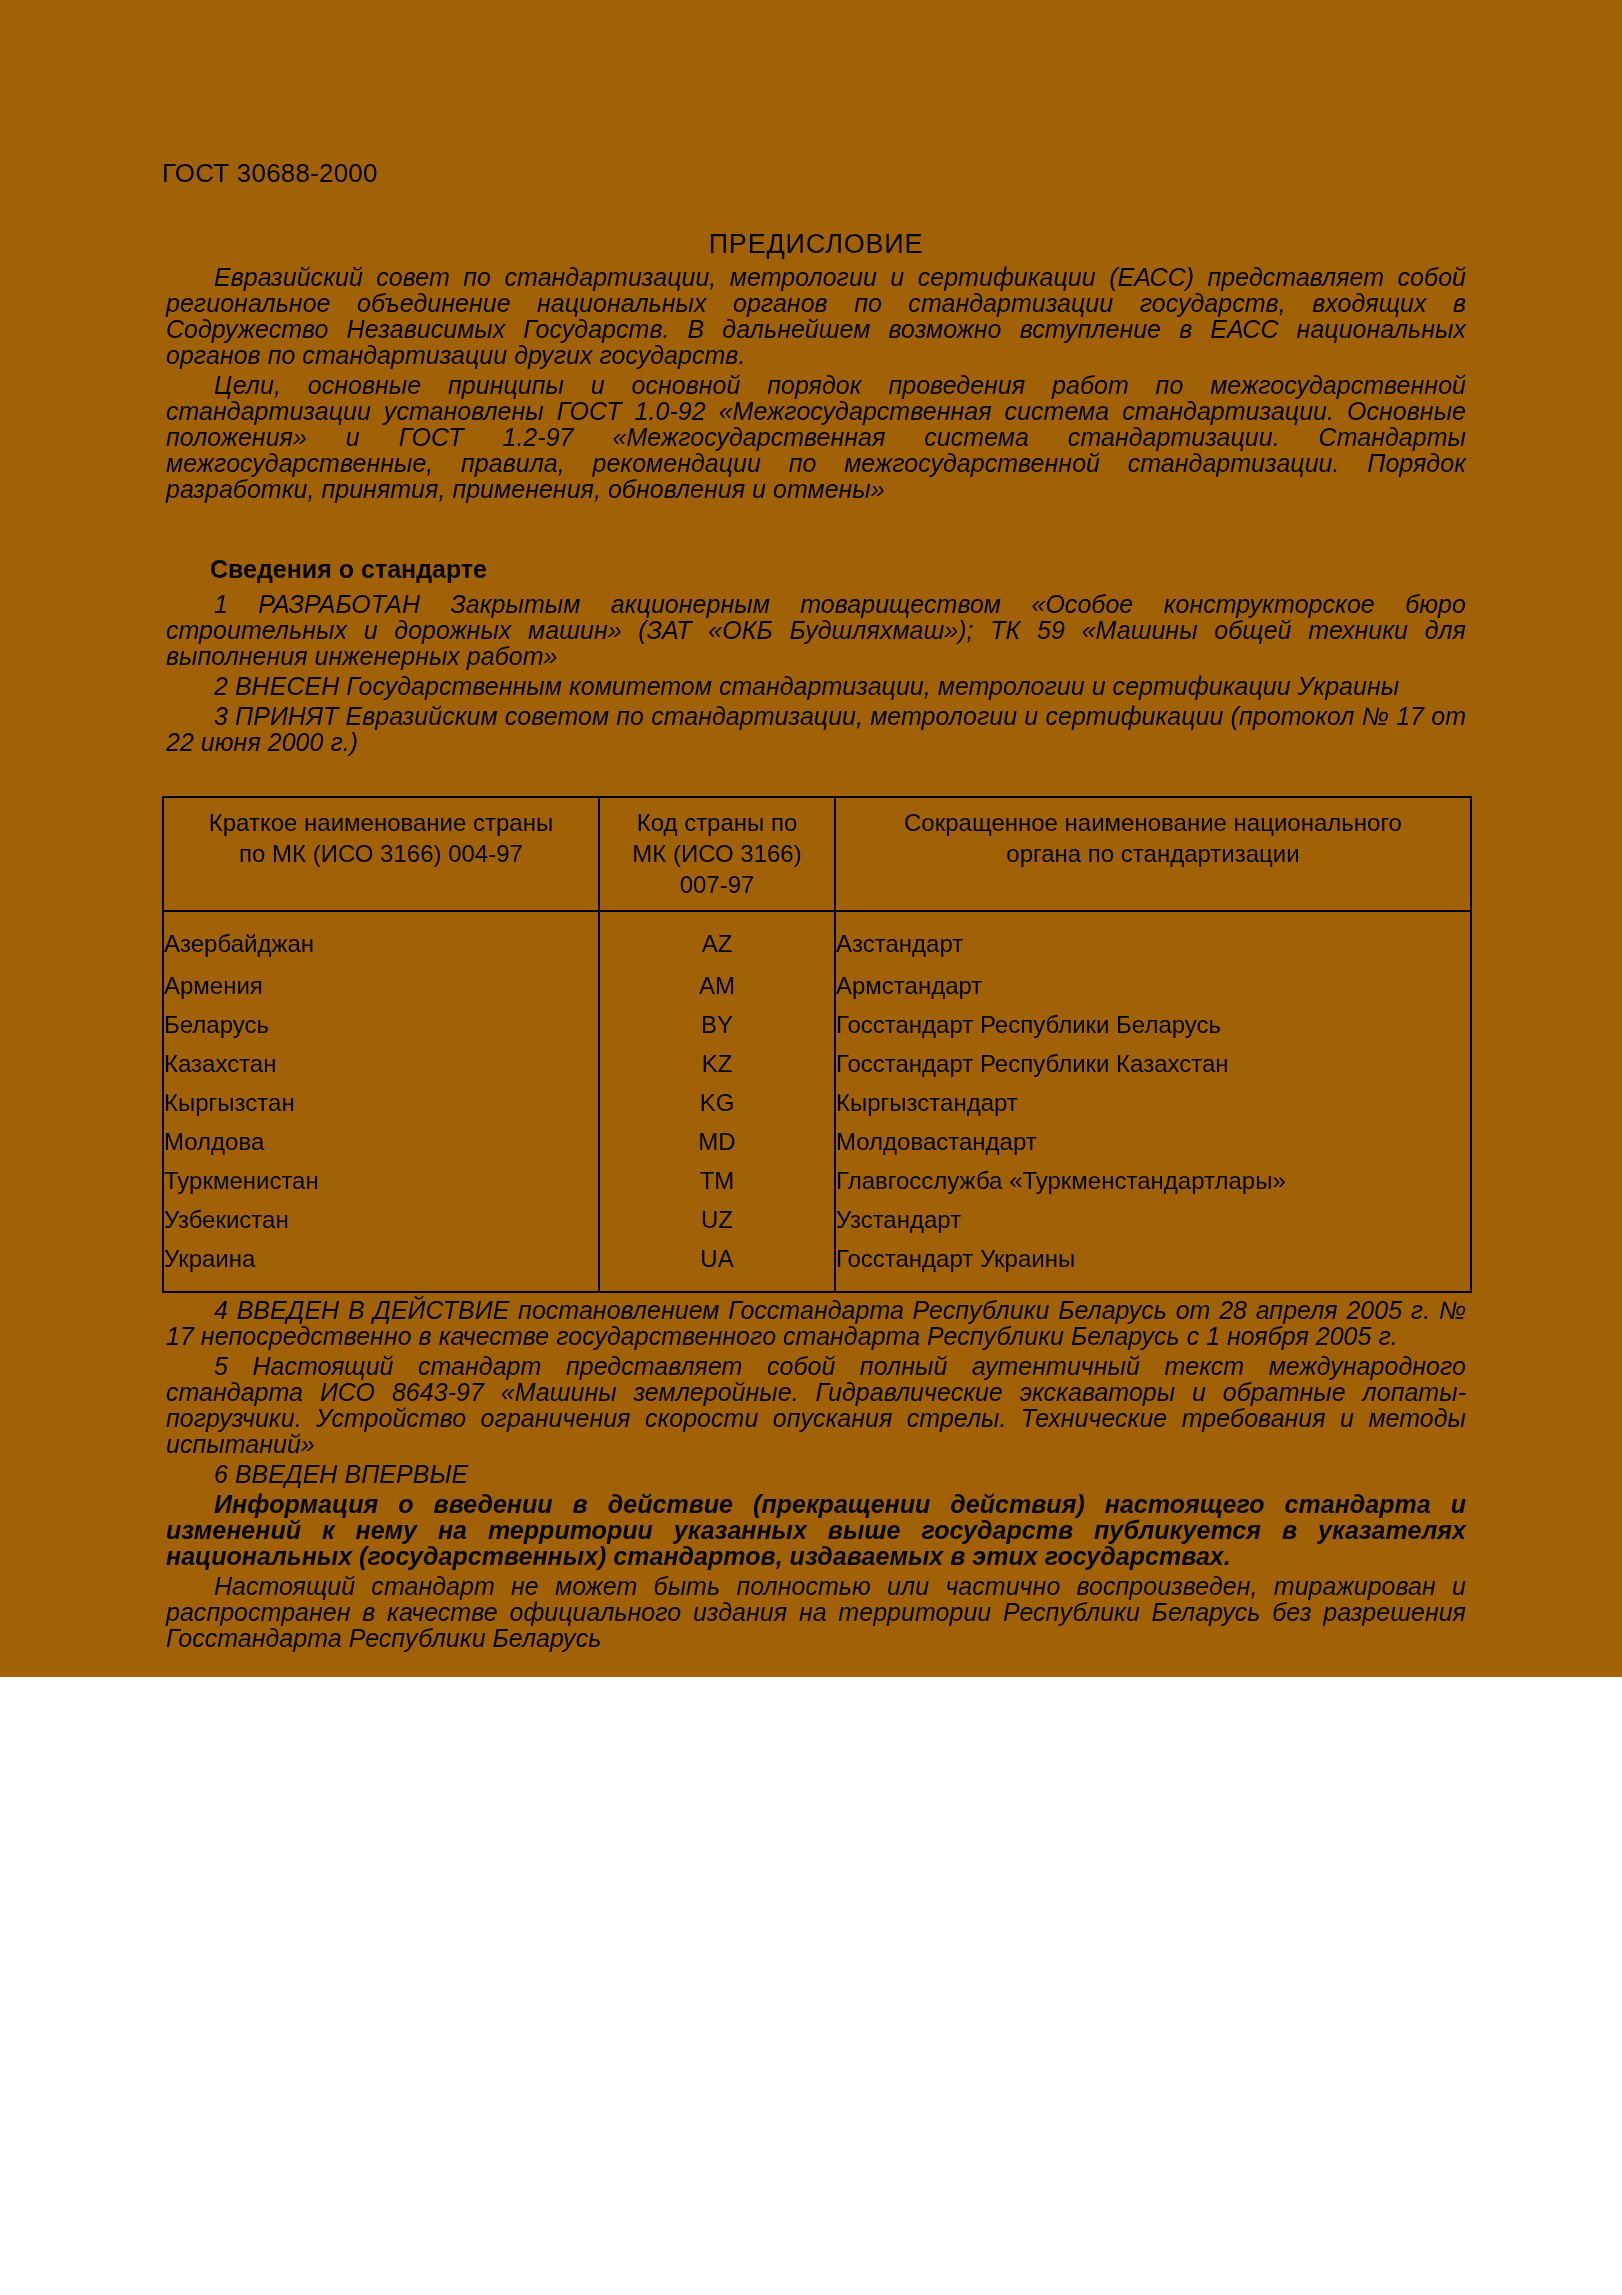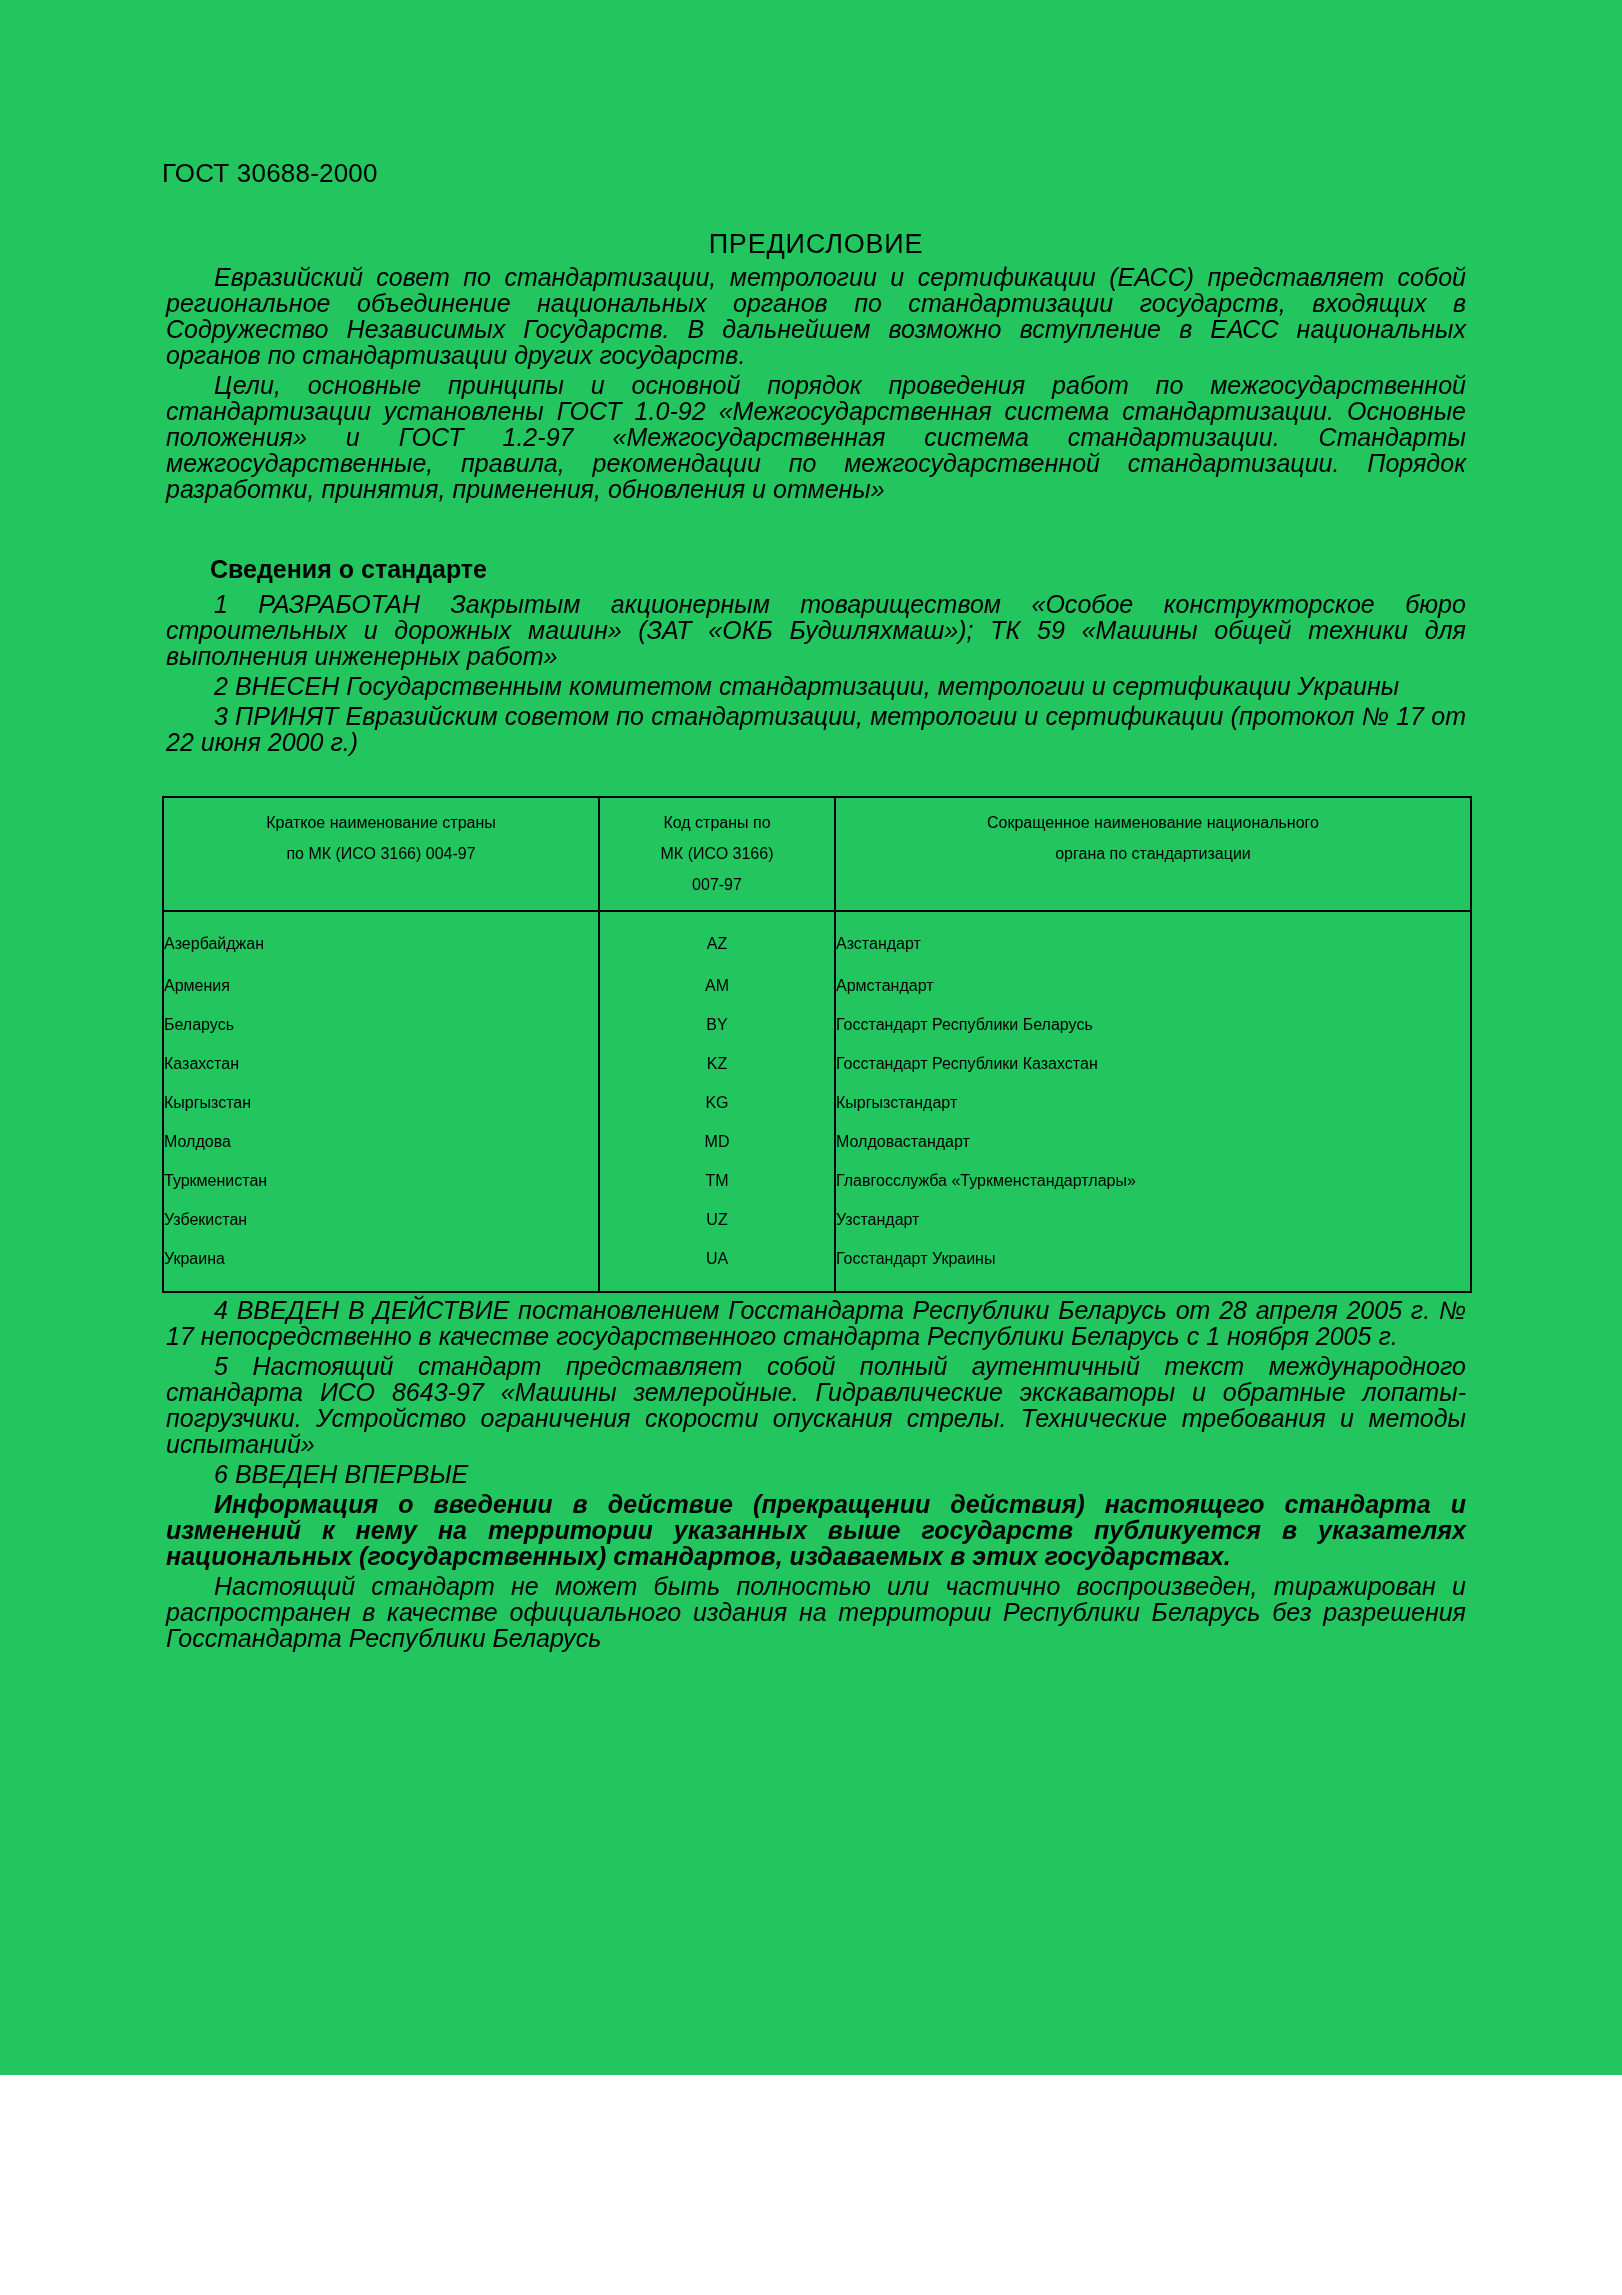--- a/index.html
+++ b/index.html
@@ -8,22 +8,22 @@
     padding: 0;
     background: #ffffff;
   }
   body {
     font-family: "Liberation Sans", sans-serif;
     color: #000000;
   }
   .page {
     position: relative;
     width: 1622px;
-    height: 2075px;
-    background: #22c55e;
+    height: 1677px;
+    background: #a16207;
     box-sizing: border-box;
     padding: 0;
     overflow: hidden;
   }
   .content {
     position: absolute;
     left: 162px;
     top: 0;
     width: 1308px;
   }
@@ -68,21 +68,21 @@
   .italic-note {
     font-style: italic;
     font-weight: bold;
   }
 
   table.country-table {
     margin-top: 41px;
     border-collapse: collapse;
     width: 1308px;
     table-layout: fixed;
-    font-size: 16px;
+    font-size: 24px;
   }
   table.country-table td,
   table.country-table th {
     border: 2px solid #000000;
     padding: 0;
     font-weight: normal;
     vertical-align: top;
   }
   table.country-table thead th {
     text-align: center;

